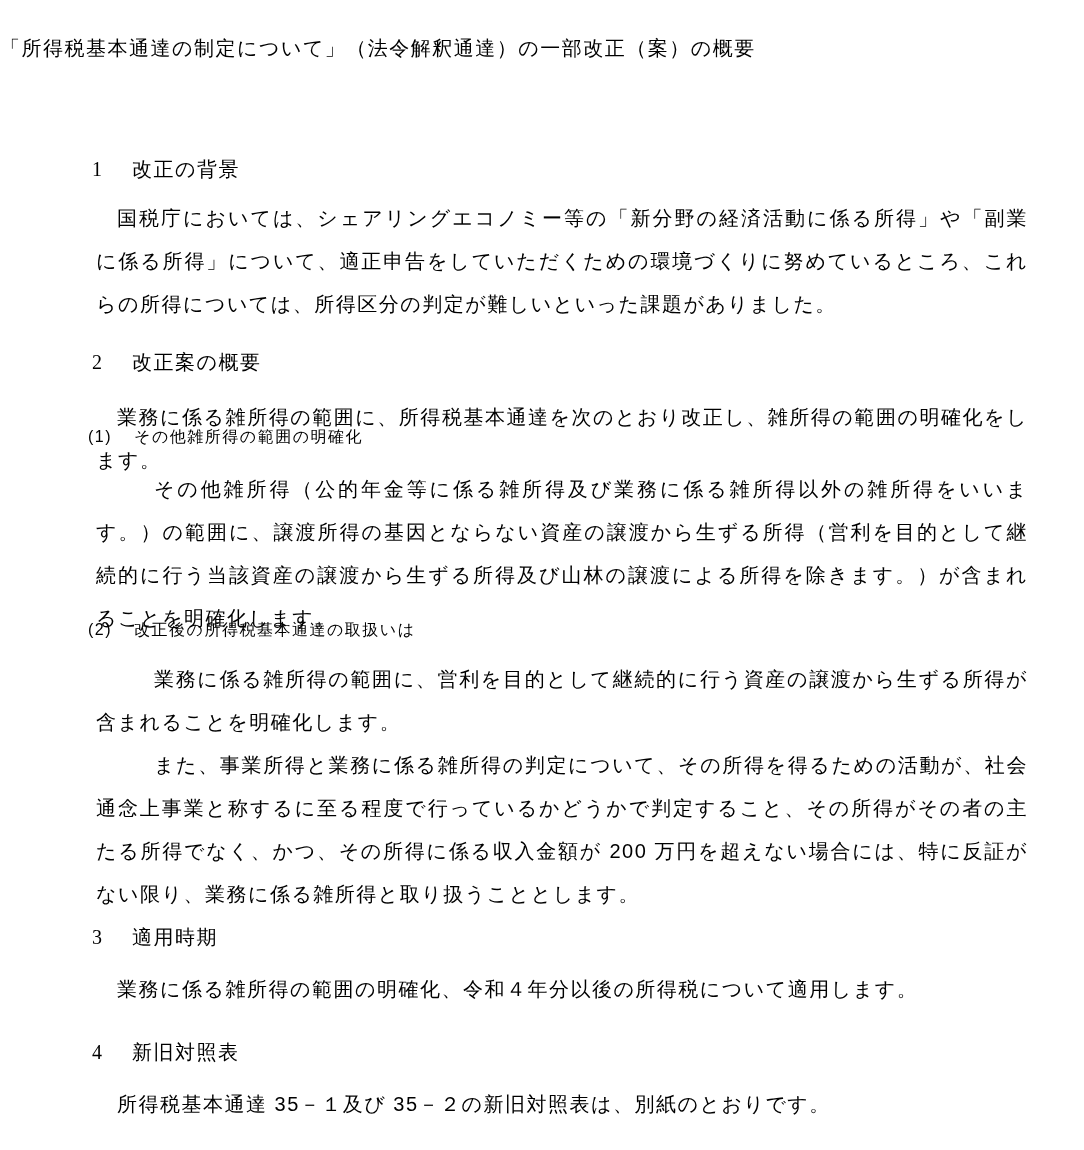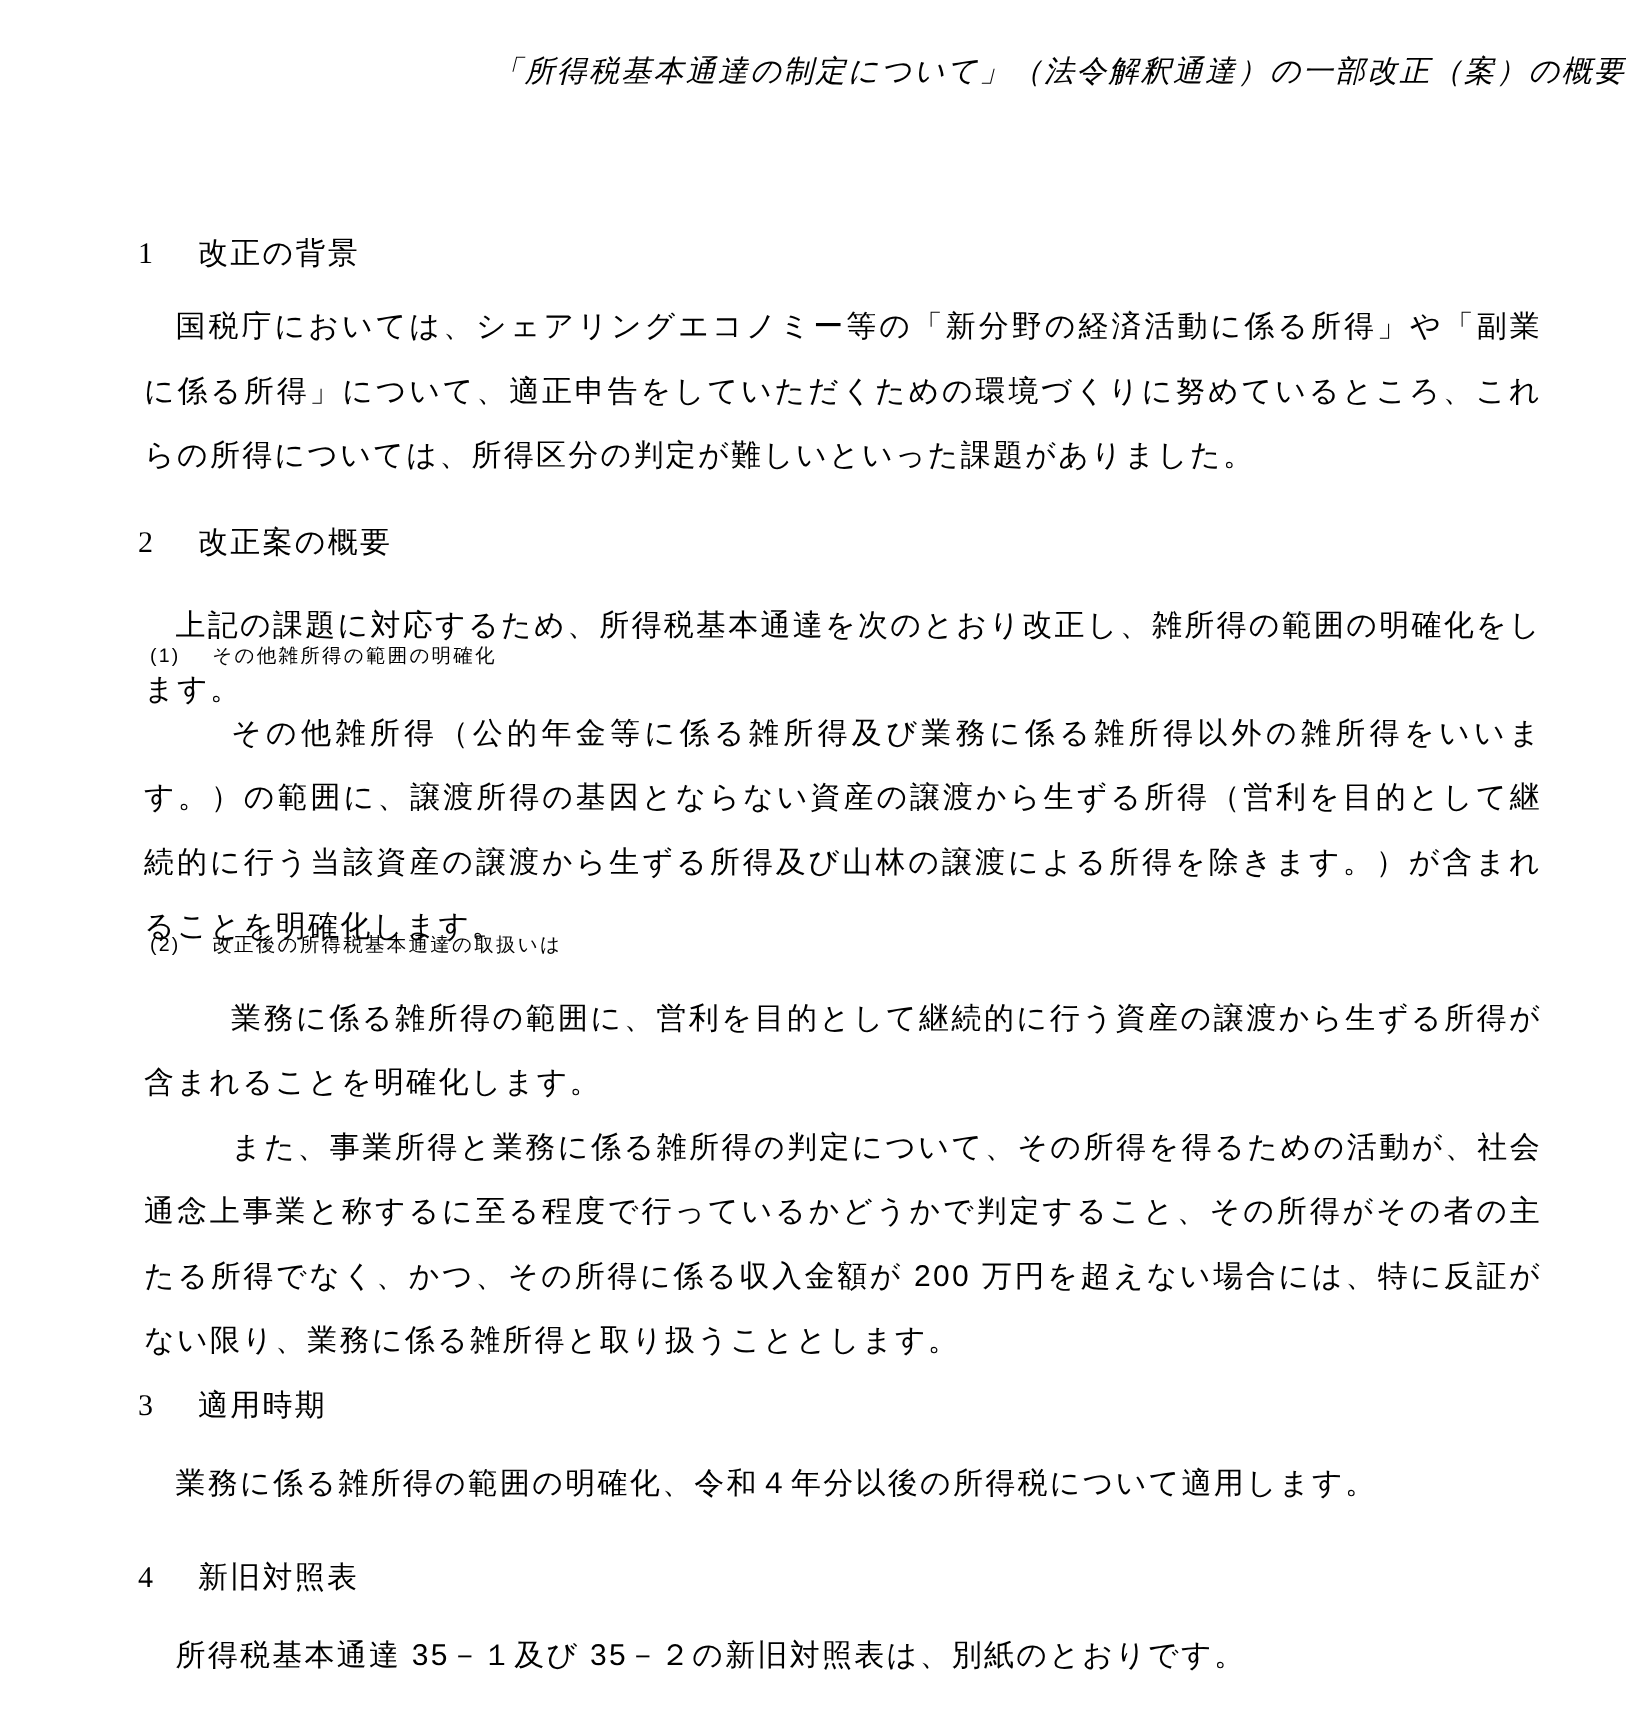--- a/index.html
+++ b/index.html
@@ -18,23 +18,22 @@
   .doc-title {
     position: absolute;
     top: 32px;
     left: 0;
     width: 1084px;
     margin: 0;
     font-size: 20px;
     font-weight: normal;
     line-height: 32px;
     letter-spacing: 1.5px;
-    text-align: right;
+    text-align: left;
     white-space: nowrap;
-    font-style: italic;
   }
   .section-heading {
     position: absolute;
     left: 84px;
     width: 932px;
     font-size: 20px;
     line-height: 43px;
     letter-spacing: 1.5px;
     white-space: nowrap;
     font-family: Liberation Serif, serif;
@@ -42,23 +41,23 @@
   .section-heading .sec-num {
     display: inline-block;
     margin-left: 8px;
   }
   .section-heading .sec-txt {
     display: inline-block;
     margin-left: 22px;
   }
   .item-heading {
     position: absolute;
-    left: 96px;
+    left: 84px;
     width: 932px;
-    font-size: 13px;
+    font-size: 16px;
     line-height: 43px;
     letter-spacing: 1.5px;
     white-space: nowrap;
   }
   .item-heading .item-num {
     display: inline-block;
     margin-left: 4px;
   }
   .item-heading .item-txt {
     display: inline-block;
@@ -86,21 +85,21 @@
 <div class="section-heading" style="top:148px">
   <span class="sec-num">1</span>
   <span class="sec-txt">改正の背景</span>
 </div>
 <p class="para indent-1" style="top:185px">国税庁においては、シェアリングエコノミー等の「新分野の経済活動に係る所得」や「副業に係る所得」について、適正申告をしていただくための環境づくりに努めているところ、これらの所得については、所得区分の判定が難しいといった課題がありました。</p>
 
 <div class="section-heading" style="top:341px">
   <span class="sec-num">2</span>
   <span class="sec-txt">改正案の概要</span>
 </div>
-<p class="para indent-1" style="top:384px">上記の課題に対応するため、所得税基本通達を次のとおり改正し、雑所得の範囲の明確化をします。</p>
+<p class="para indent-1" style="top:384px">業務に係る雑所得の範囲に、所得税基本通達を次のとおり改正し、雑所得の範囲の明確化をします。</p>
 
 <div class="item-heading" style="top:415px">
   <span class="item-num">(1)</span>
   <span class="item-txt">その他雑所得の範囲の明確化</span>
 </div>
 <p class="para indent-3" style="top:456px">その他雑所得（公的年金等に係る雑所得及び業務に係る雑所得以外の雑所得をいいます。）の範囲に、譲渡所得の基因とならない資産の譲渡から生ずる所得（営利を目的として継続的に行う当該資産の譲渡から生ずる所得及び山林の譲渡による所得を除きます。）が含まれることを明確化します。</p>
 
 <div class="item-heading" style="top:608px">
   <span class="item-num">(2)</span>
   <span class="item-txt">改正後の所得税基本通達の取扱いは</span>

